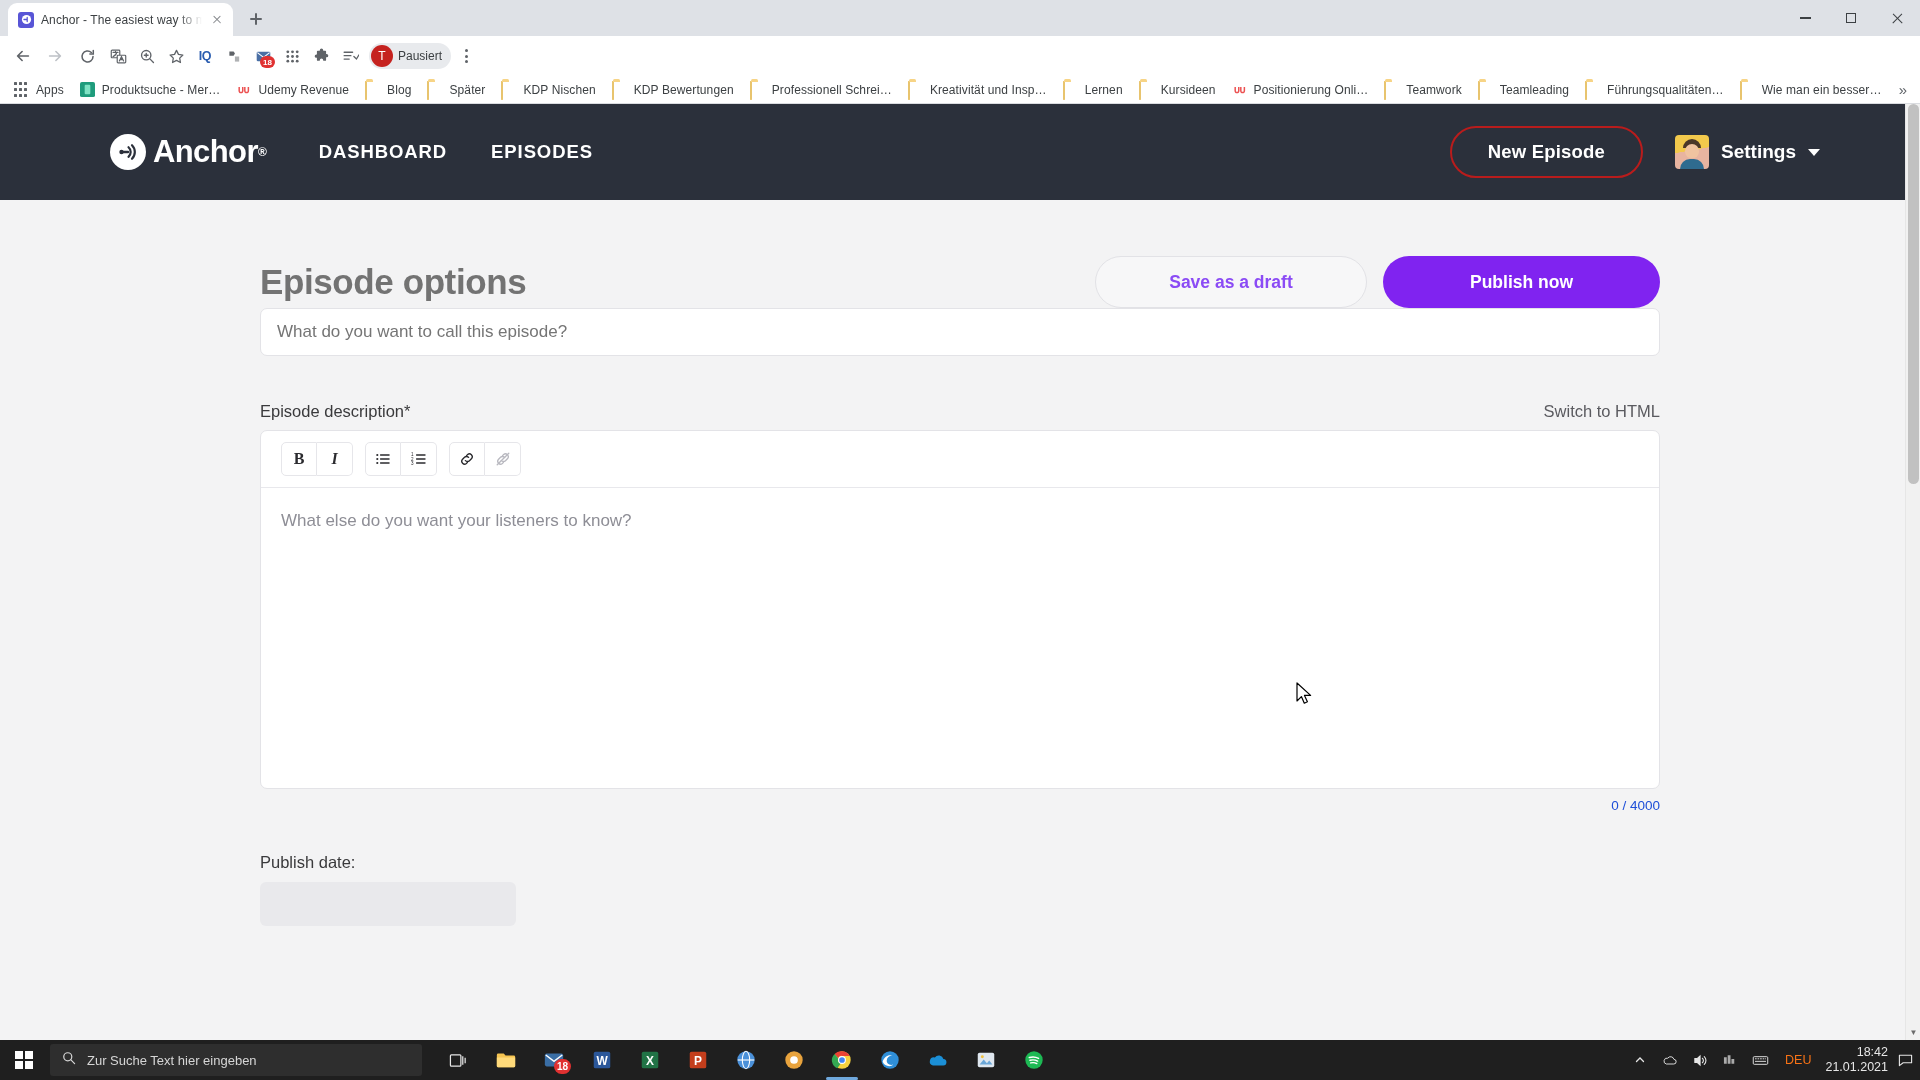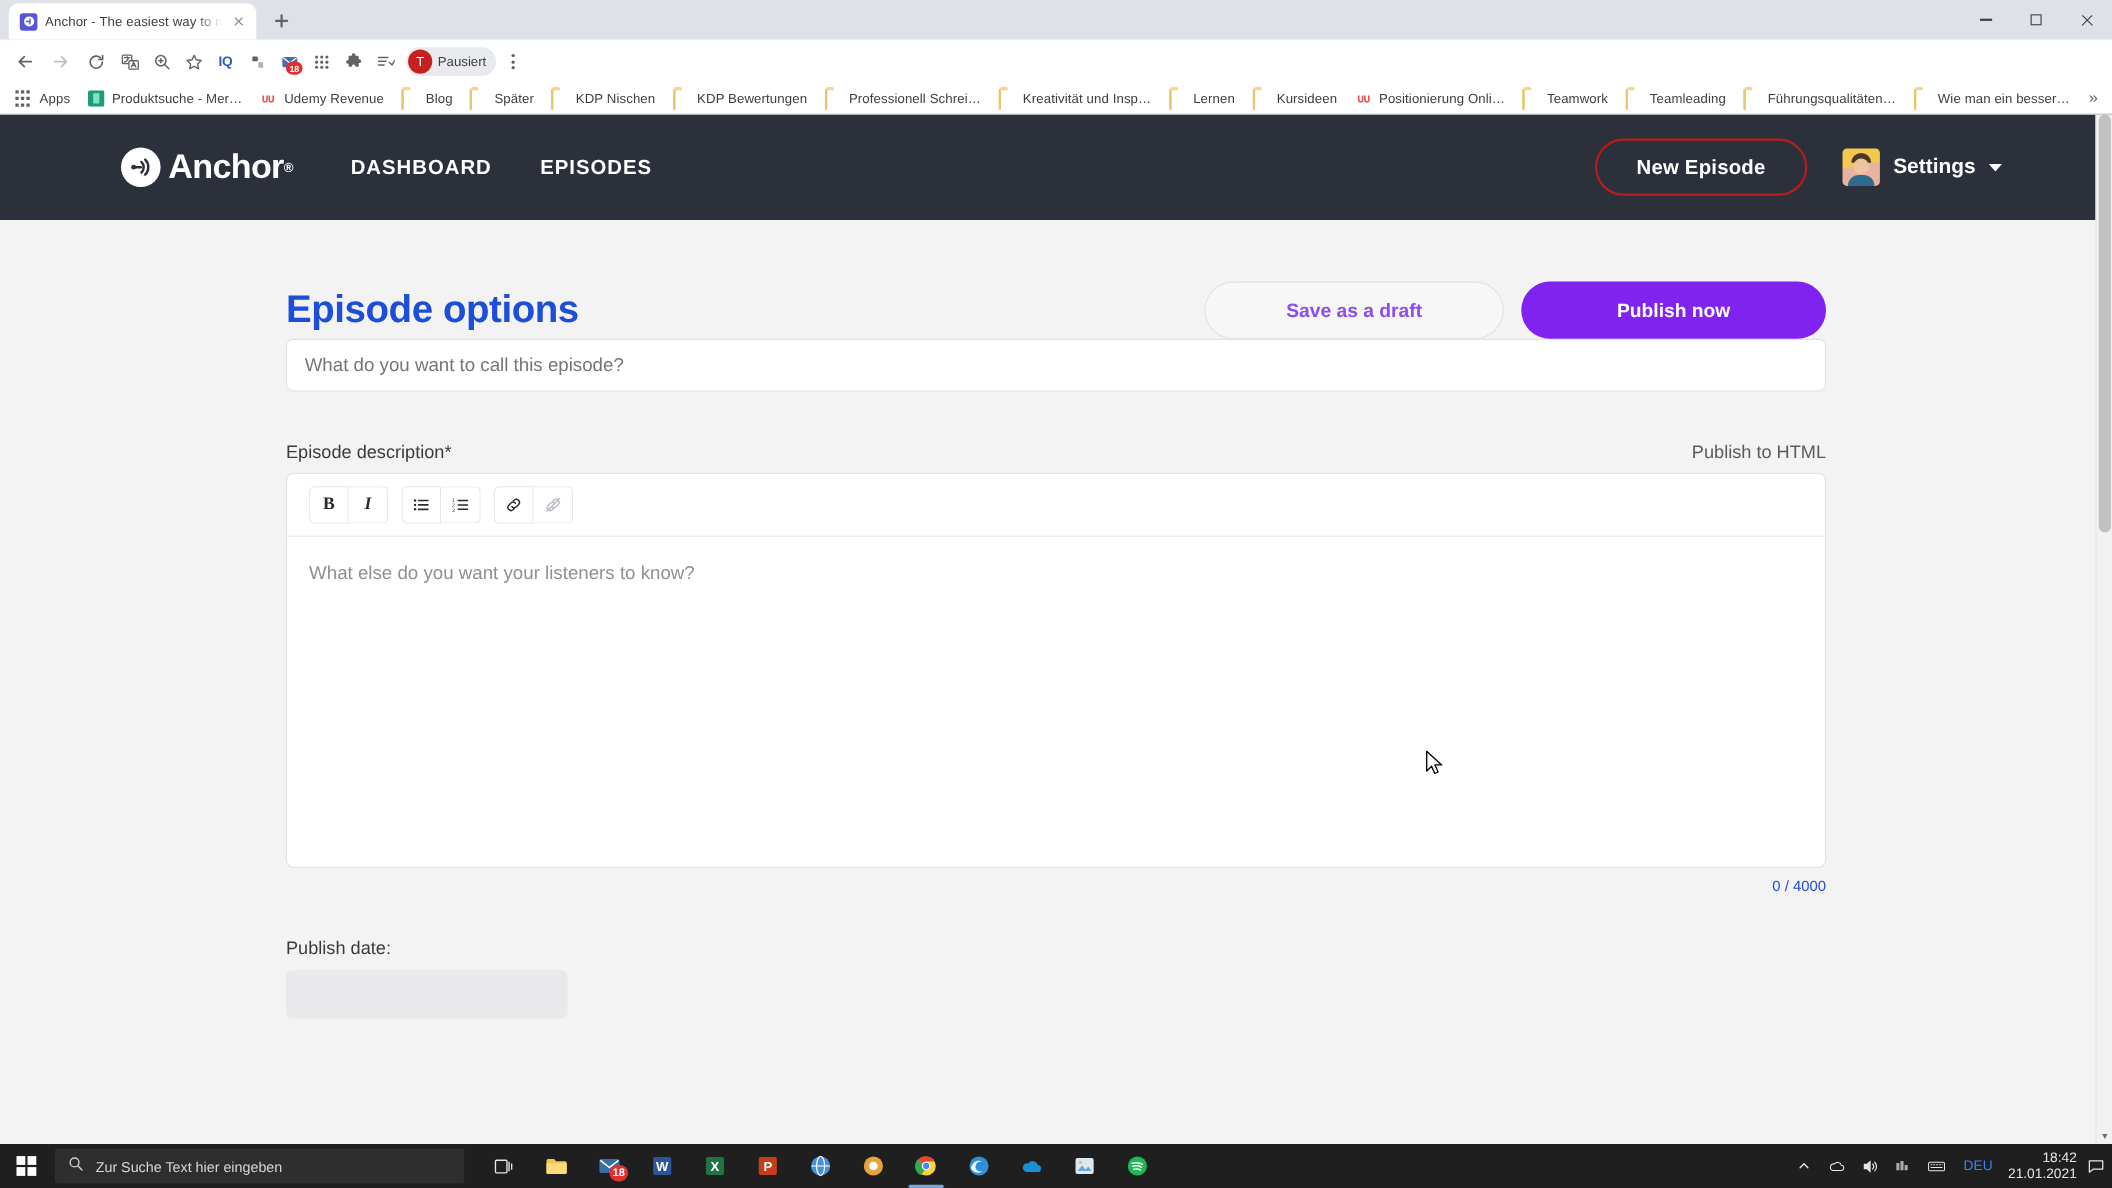--- a/index.html
+++ b/index.html
@@ -174,21 +174,21 @@
   .content {
     padding: 0 0 0 0; position: relative; height: calc(1080px - 36px - 40px - 29px - 96px - 40px);
     overflow: hidden;
   }
   .inner { width: 1400px; margin: 0 auto; padding-left: 0; }
 
   .page-head {
     display: flex; align-items: center; padding: 56px 0 0 0; margin: 0 0 0 0;
   }
   .page-title {
-    font-size: 35px; font-weight: 700; color: #1d4ed8; letter-spacing: -0.4px;
+    font-size: 35px; font-weight: 700; color: #737373; letter-spacing: -0.4px;
   }
   .head-actions { margin-left: auto; display: flex; gap: 16px; }
   .btn-draft {
     width: 272px; height: 52px; border-radius: 26px; border: 1px solid #e2e2e6;
     background: #f7f7f8; color: #8b4bf5; font-size: 17.5px; font-weight: 700;
     display: flex; align-items: center; justify-content: center;
   }
   .btn-publish {
     width: 277px; height: 52px; border-radius: 26px; border: none;
     background: #8023f0; color: #fff; font-size: 17.5px; font-weight: 700;
@@ -280,21 +280,21 @@
   .app-badge {
     position: absolute; right: 7px; bottom: 6px; min-width: 15px; height: 15px;
     background: #e03131; color: #fff; font-size: 10px; border-radius: 8px;
     display: flex; align-items: center; justify-content: center; padding: 0 3px;
     font-weight: 600;
   }
   .tray {
     margin-left: auto; display: flex; align-items: center; gap: 0; padding-right: 4px;
   }
   .tray-ico { width: 30px; height: 40px; display:flex; align-items:center; justify-content:center; color:#e6e6e6; }
-  .tray-lang { font-size: 12.5px; color:#3b82f6; padding: 0 10px; }
+  .tray-lang { font-size: 12.5px; color:#f97316; padding: 0 10px; }
   .tray-clock {
     font-size: 12.5px; color: #e6e6e6; line-height: 15px; text-align: right;
     padding: 0 10px 0 4px;
   }
   .tray-notify { width: 18px; height: 40px; }
 </style>
 </head>
 <body>
 
 <div class="browser">
@@ -537,21 +537,21 @@
           <div class="head-actions">
             <div class="btn-draft">Save as a draft</div>
             <div class="btn-publish">Publish now</div>
           </div>
         </div>
 
         <input class="text-input" type="text" value="" placeholder="What do you want to call this episode?" style="">
 
         <div class="label-row">
           <label class="field-label">Episode description*</label>
-          <span class="switch-html">Publish to HTML</span>
+          <span class="switch-html">Switch to HTML</span>
         </div>
 
         <div class="editor">
           <div class="editor-toolbar">
             <div class="tb-group">
               <div class="tb-btn">
                   <b>B</b>
                 </div>
               <div class="tb-btn">
                   <em>I</em>

